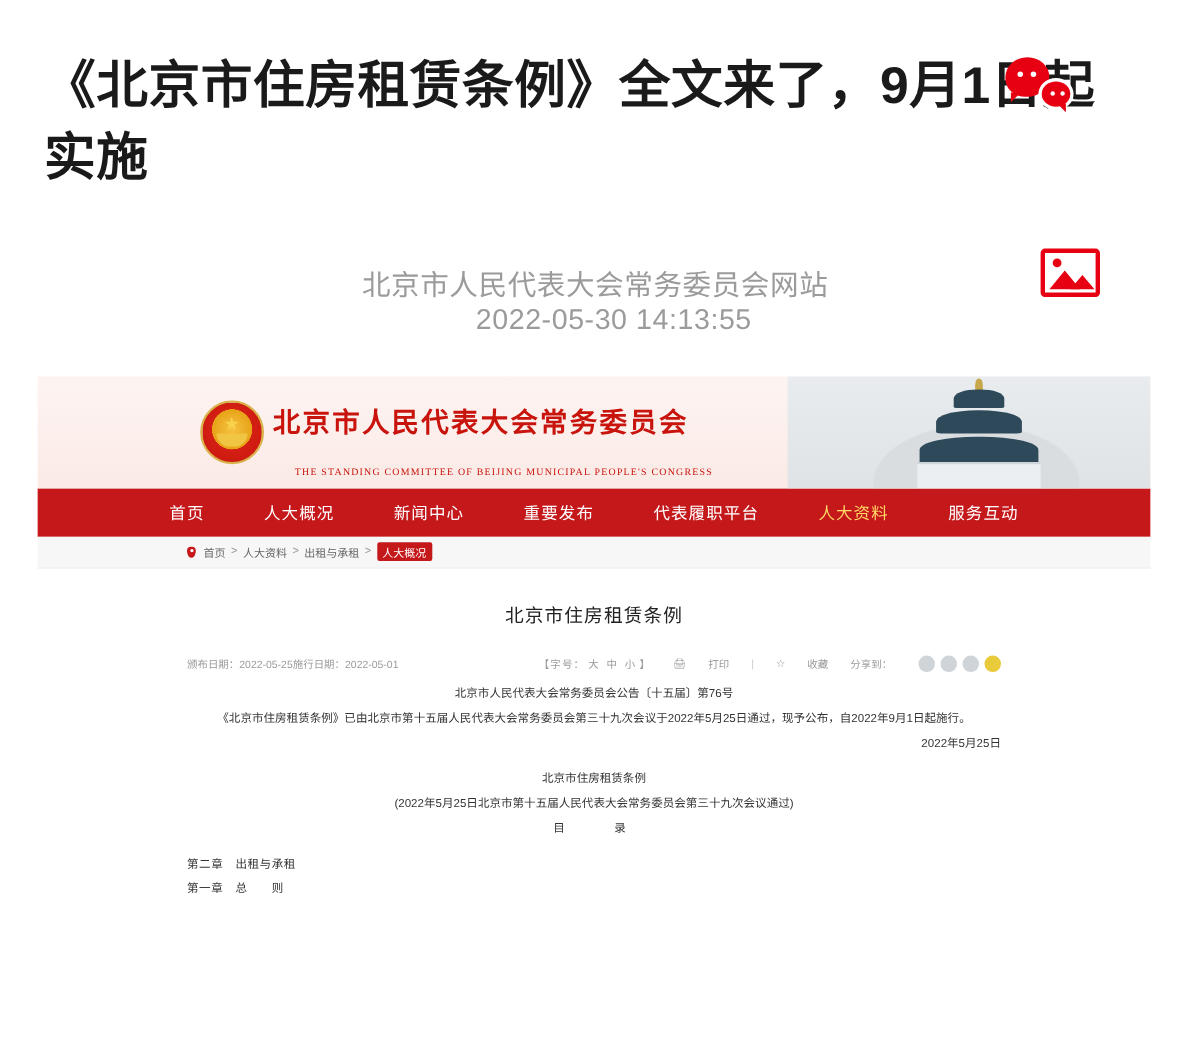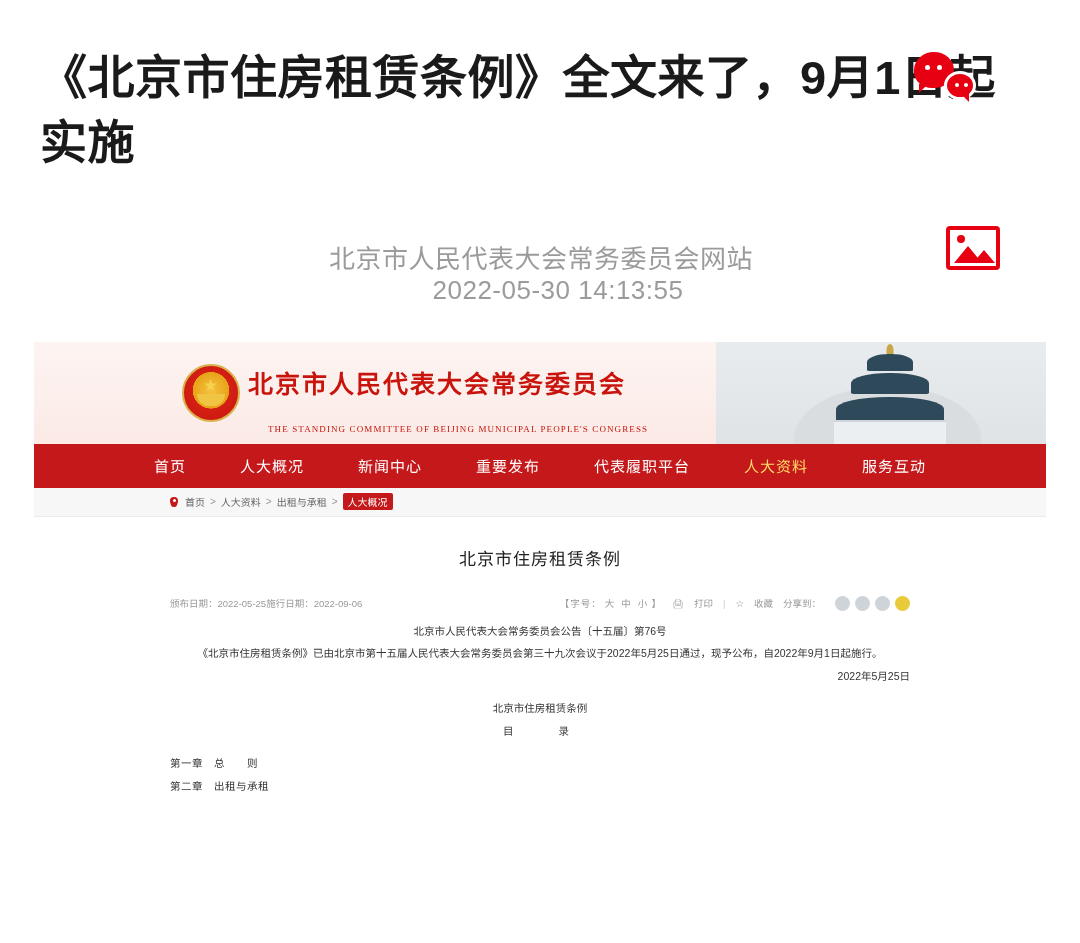--- a/index.html
+++ b/index.html
@@ -340,21 +340,21 @@
   }
   .doc-infobar {
     display: flex;
     align-items: center;
     justify-content: space-between;
     font-size: 9.5px;
     color: #9a9a9a;
     padding-bottom: 10px;
   }
   .doc-dates { display: flex; }
-  .doc-tools { display: flex; align-items: center; gap: 10px; }
+  .doc-tools { display: flex; align-items: center; gap: 20px; }
   .doc-tools .fontsize { letter-spacing: 1px; }
   .doc-tools .fontsize b { font-weight: normal; margin: 0 3px; }
   .tool-sep { color: #ccc; }
   .share-dots { display: flex; gap: 5px; margin-left: 4px; }
   .share-dots span {
     width: 15px; height: 15px; border-radius: 50%;
     display: inline-block;
   }
   .dot-wechat { background: #cfd4d8; }
   .dot-weibo  { background: #cfd4d8; }
@@ -445,21 +445,21 @@
     <span class="sep">&gt;</span>
     <span class="crumb-active">人大概况</span>
   </div>
 
   <div class="doc-area">
     <div class="doc-title">北京市住房租赁条例</div>
 
     <div class="doc-infobar">
       <div class="doc-dates">
         <span><span>颁布日期：</span><span>2022-05-25</span></span>
-        <span><span>施行日期：</span><span>2022-09-06</span></span>
+        <span><span>施行日期：</span><span>2022-05-01</span></span>
       </div>
 
       <div class="doc-tools">
         <span class="fontsize"><span>【字号：</span><b>大</b><b>中</b><b>小</b><span>】</span></span>
         <span>🖨</span>
         <span>打印</span>
         <span class="tool-sep">|</span>
         <span>☆</span>
         <span>收藏</span>
         <span>分享到：</span>
@@ -471,19 +471,20 @@
         </span>
       </div>
     </div>
 
     <div class="doc-body">
       <p class="center">北京市人民代表大会常务委员会公告〔十五届〕第76号</p>
       <p class="center">《北京市住房租赁条例》已由北京市第十五届人民代表大会常务委员会第三十九次会议于2022年5月25日通过，现予公布，自2022年9月1日起施行。</p>
       <p class="right">2022年5月25日</p>
       <div class="gap"></div>
       <p class="center">北京市住房租赁条例</p>
+      <p class="center">(2022年5月25日北京市第十五届人民代表大会常务委员会第三十九次会议通过)</p>
       <p class="toc-title">目　　录</p>
       <div class="gap"></div>
+      <p class="toc-line">第二章　出租与承租</p>
       <p class="toc-line">第一章　总　　则</p>
-      <p class="toc-line">第二章　出租与承租</p>
     </div>
   </div>
 </div>
 
 </body></html>

